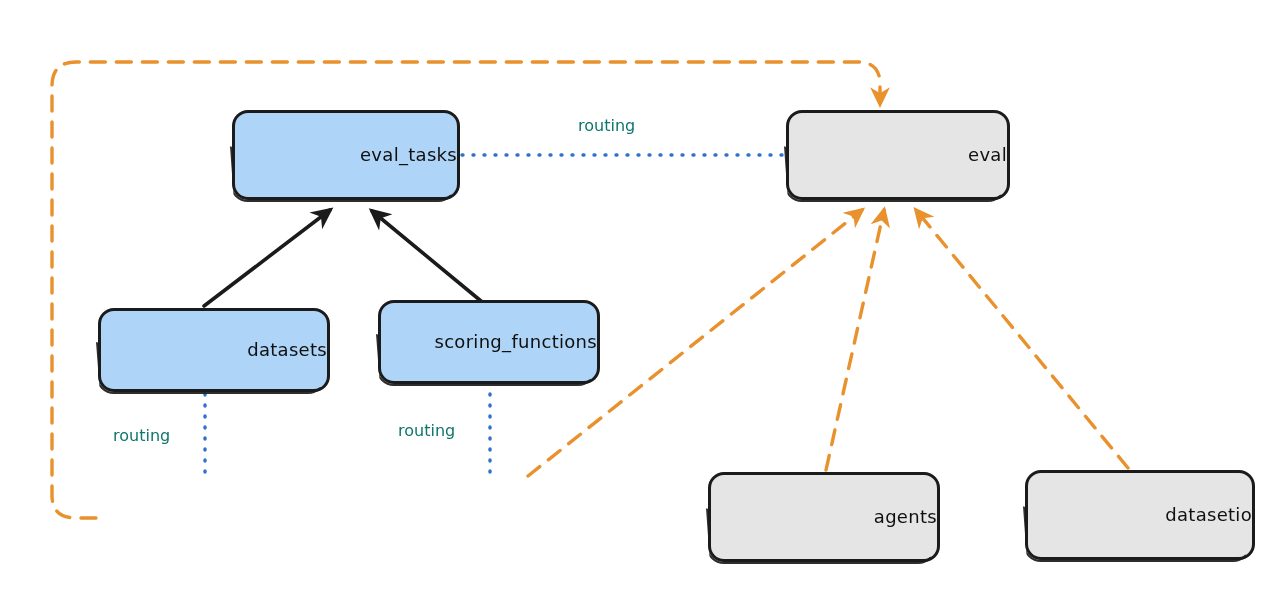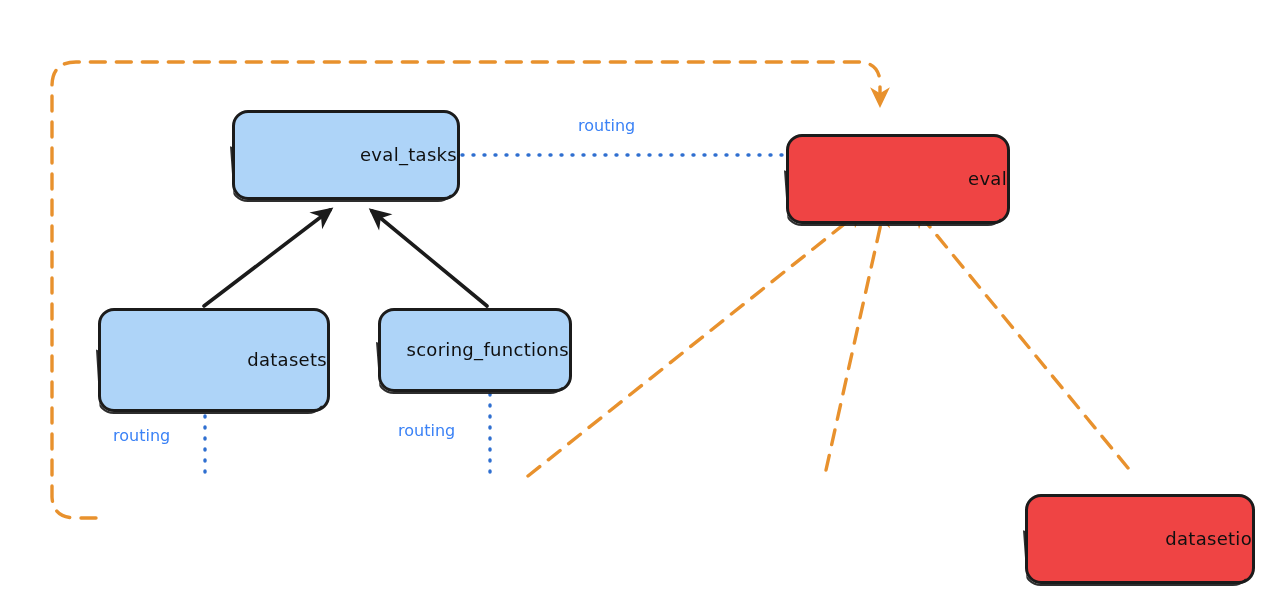--- a/index.html
+++ b/index.html
@@ -8,29 +8,29 @@
   #stage{position:relative;width:1280px;height:596px;background:#fff;}
   #wires{position:absolute;inset:0;width:1280px;height:596px;}
 
   .node{position:absolute;box-sizing:border-box;
         display:flex;align-items:center;justify-content:flex-end;
         border:3px solid #1b1b1b;border-radius:16px;
         color:#101010;font-size:18px;letter-spacing:.3px;
         font-family:"DejaVu Sans", sans-serif;
         text-align:center;line-height:1;z-index:3;}
   .node.blue{background:#aed4f8;}
-  .node.green{background:#ef4444;margin-top:24px;}
+  .node.green{background:#e5e5e5;}
   
   .node::after{content:"";position:absolute;left:-5px;right:1px;
         top:-1px;bottom:-5px;border-radius:18px;
         border:2.5px solid #1b1b1b;
         clip-path:polygon(0 38%,4px 100%,100% 100%,100% 92%,8px 92%,5px 40%);
         pointer-events:none;opacity:.92;}
 
-  .wire-label{position:absolute;color:#3b82f6;font-size:16px;
+  .wire-label{position:absolute;color:#0f766e;font-size:16px;
         font-family:"DejaVu Sans", sans-serif;z-index:4;
         white-space:nowrap;}
 </style>
 </head>
 <body>
 
 <div id="stage">
 
   <svg id="wires" viewBox="0 0 1280 596" xmlns="http://www.w3.org/2000/svg">
     <defs>
@@ -58,25 +58,28 @@
     <path d="M205 394 L205 476" fill="none" stroke="#2f6fd0" stroke-width="3.4" stroke-dasharray="1 10" stroke-linecap="round"></path>
     <path d="M490 394 L490 476" fill="none" stroke="#2f6fd0" stroke-width="3.4" stroke-dasharray="1 10" stroke-linecap="round"></path>
   </svg>
 
   <div class="node blue" style="left:232px;top:110px;width:228px;height:90px;">
     <span>eval_tasks</span>
   </div>
   <div class="node green" style="left:786px;top:110px;width:224px;height:90px;">
     <span>eval</span>
   </div>
-  <div class="node blue" style="left:98px;top:308px;width:232px;height:104px;">
+  <div class="node blue" style="left:98px;top:308px;width:232px;height:84px;">
     <span>datasets</span>
   </div>
-  <div class="node blue" style="left:378px;top:308px;width:194px;height:84px;">
+  <div class="node blue" style="left:378px;top:300px;width:222px;height:84px;">
     <span>scoring_functions</span>
+  </div>
+  <div class="node green" style="left:708px;top:472px;width:232px;height:90px;">
+    <span>agents</span>
   </div>
   <div class="node green" style="left:1025px;top:470px;width:230px;height:90px;">
     <span>datasetio</span>
   </div>
 
   <div class="wire-label" style="left:578px;top:116px;">routing</div>
   <div class="wire-label" style="left:113px;top:426px;">routing</div>
   <div class="wire-label" style="left:398px;top:421px;">routing</div>
 
 </div>

